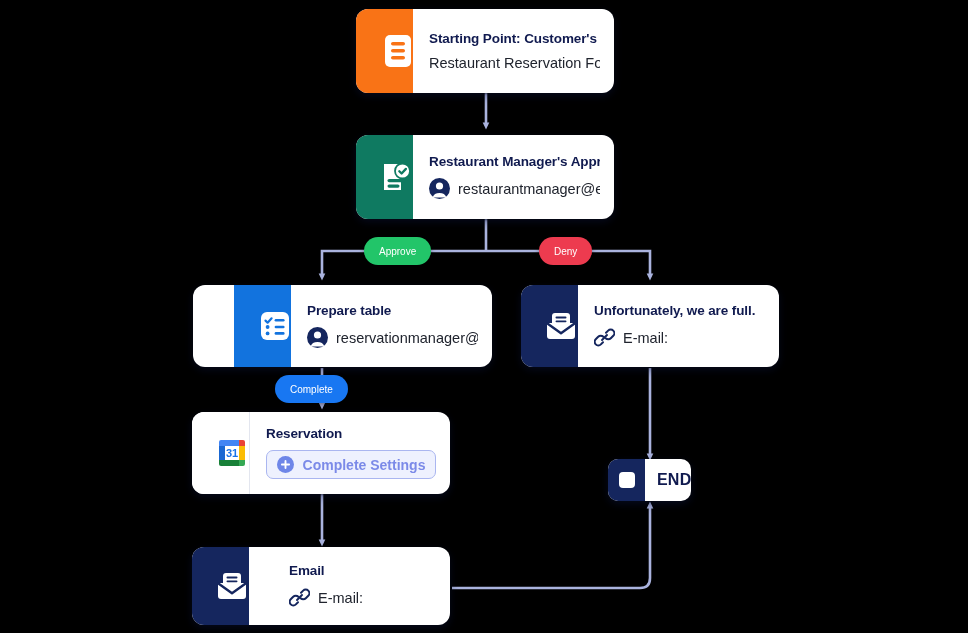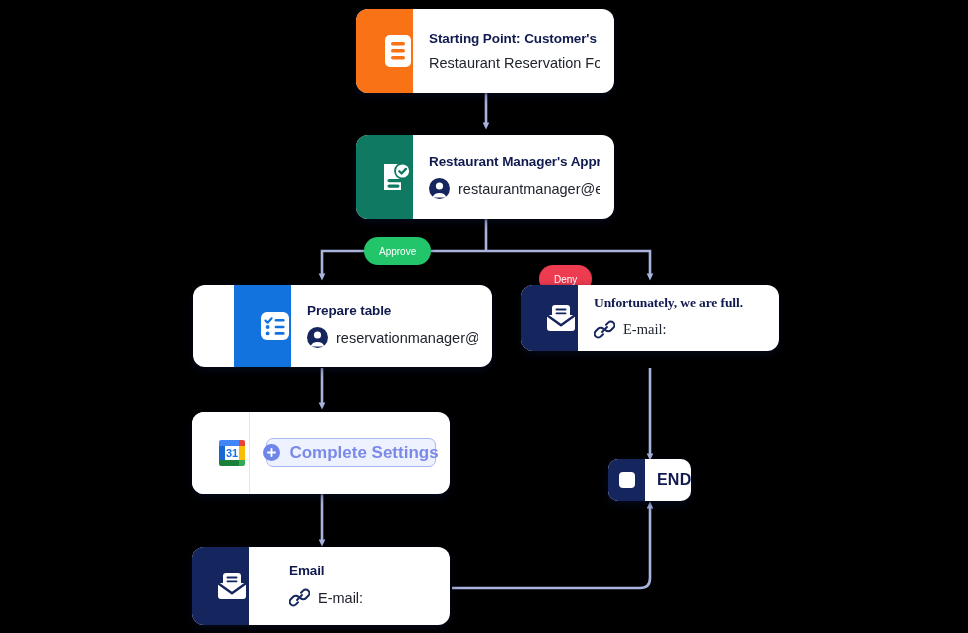--- a/index.html
+++ b/index.html
@@ -142,21 +142,21 @@
   
   .settings-btn {
     display: flex;
     align-items: center;
     justify-content: center;
     gap: 9px;
     height: 27px;
     border: 1px solid #aab6f0;
     border-radius: 7px;
     background: #eef1fe;
-    font-size: 17px;
+    font-size: 14px;
     font-weight: bold;
     color: #7b8ae8;
     white-space: nowrap;
   }
   .plus-circle {
     width: 17px;
     height: 17px;
     flex: 0 0 17px;
   }
 
@@ -232,21 +232,21 @@
         </svg>
         <span class="node-sub-text">restaurantmanager@e...</span>
       </div>
     </div>
   </div>
 
   <div class="pill pill-approve" style="left:364px; top:237px;">
     <span>Approve</span>
   </div>
 
-  <div class="pill pill-deny" style="left:539px; top:237px;margin-top:28px;">
+  <div class="pill pill-deny" style="left:539px; top:237px;">
     <span>Deny</span>
   </div>
 
   <div class="node" style="left:193px; top:285px; width:258px; height:82px;padding-left:41px;">
     <div class="node-icon ic-blue">
       <svg width="32" height="32" viewBox="0 0 32 32">
         <rect x="2" y="2" width="28" height="28" rx="6" fill="#ffffff"></rect>
         <path d="M6.5,10.6 l2.1,2.1 l4,-4.4" fill="none" stroke="#1273de" stroke-width="2.2" stroke-linecap="round" stroke-linejoin="round"></path>
         <circle cx="8.6" cy="17" r="1.9" fill="#1273de"></circle>
         <circle cx="8.6" cy="23.4" r="1.9" fill="#1273de"></circle>
@@ -261,21 +261,21 @@
         <svg class="glyph" width="21" height="21" viewBox="0 0 21 21">
           <circle cx="10.5" cy="10.5" r="10.5" fill="#15265e"></circle>
           <circle cx="10.5" cy="8" r="3.6" fill="#ffffff"></circle>
           <path d="M3.6,19.4 a7.2,6 0 0 1 13.8,0 z" fill="#ffffff"></path>
         </svg>
         <span class="node-sub-text">reservationmanager@...</span>
       </div>
     </div>
   </div>
 
-  <div class="node" style="left:521px; top:285px; width:258px; height:66px;font-family:Liberation Serif, serif;">
+  <div class="node" style="left:521px; top:285px; width:258px; height:82px;">
     <div class="node-icon ic-navy">
       <svg width="34" height="30" viewBox="0 0 34 30">
         <rect x="8" y="2" width="18" height="13" rx="3" fill="#ffffff"></rect>
         <rect x="11.5" y="5.5" width="11" height="1.9" rx="0.95" fill="#15265e"></rect>
         <rect x="11.5" y="9.4" width="11" height="1.9" rx="0.95" fill="#15265e"></rect>
         <path d="M3,12 h28 v13 a3,3 0 0 1 -3,3 h-22 a3,3 0 0 1 -3,-3 z" fill="#ffffff"></path>
         <path d="M3.4,12.6 L17,22.2 L30.6,12.6" fill="none" stroke="#15265e" stroke-width="2.4" stroke-linejoin="round" stroke-linecap="round"></path>
       </svg>
     </div>
     <div class="node-body">
@@ -284,36 +284,40 @@
         <svg class="glyph" width="21" height="21" viewBox="0 0 22 22">
           <path d="M8.4,13.6 L13.6,8.4" stroke="#15265e" stroke-width="2.1" stroke-linecap="round" fill="none"></path>
           <path d="M12.6,6 l2.2,-2.2 a3.8,3.8 0 0 1 5.4,5.4 l-2.6,2.6 a3.8,3.8 0 0 1 -5.4,0" stroke="#15265e" stroke-width="2.1" fill="none" stroke-linecap="round"></path>
           <path d="M9.4,16 l-2.2,2.2 a3.8,3.8 0 0 1 -5.4,-5.4 l2.6,-2.6 a3.8,3.8 0 0 1 5.4,0" stroke="#15265e" stroke-width="2.1" fill="none" stroke-linecap="round"></path>
         </svg>
         <span class="node-sub-text">E-mail:</span>
       </div>
     </div>
   </div>
 
+  <div class="pill pill-complete" style="left:275px; top:375px;">
+    <span>Complete</span>
+  </div>
 
   <div class="node" style="left:192px; top:412px; width:258px; height:82px;">
     <div class="node-icon ic-white">
       <svg width="34" height="34" viewBox="0 0 34 34">
         <rect x="4" y="4" width="26" height="26" rx="2" fill="#ffffff"></rect>
         <path d="M4,6 a2,2 0 0 1 2,-2 h18 v6 h-20 z" fill="#4285f4"></path>
         <path d="M24,4 h4 a2,2 0 0 1 2,2 v4 h-6 z" fill="#ea4335"></path>
         <path d="M24,10 h6 v14 h-6 z" fill="#fbbc04"></path>
         <path d="M24,24 h6 v4 a2,2 0 0 1 -2,2 h-4 z" fill="#34a853"></path>
         <path d="M4,24 h20 v6 h-18 a2,2 0 0 1 -2,-2 z" fill="#188038"></path>
         <path d="M4,10 h6 v14 h-6 z" fill="#1967d2"></path>
         <rect x="10" y="10" width="14" height="14" fill="#ffffff"></rect>
         <text x="17" y="21.2" font-family="'Liberation Sans',sans-serif" font-size="11" font-weight="bold" fill="#1a73e8" text-anchor="middle">31</text>
       </svg>
     </div>
     <div class="node-body">
+      <div class="node-title">Reservation</div>
       <div class="settings-btn">
         <svg class="plus-circle" viewBox="0 0 18 18">
           <circle cx="9" cy="9" r="9" fill="#6e86e8"></circle>
           <rect x="8" y="4.2" width="2" height="9.6" rx="1" fill="#ffffff"></rect>
           <rect x="4.2" y="8" width="9.6" height="2" rx="1" fill="#ffffff"></rect>
         </svg>
         <span>Complete Settings</span>
       </div>
     </div>
   </div>

